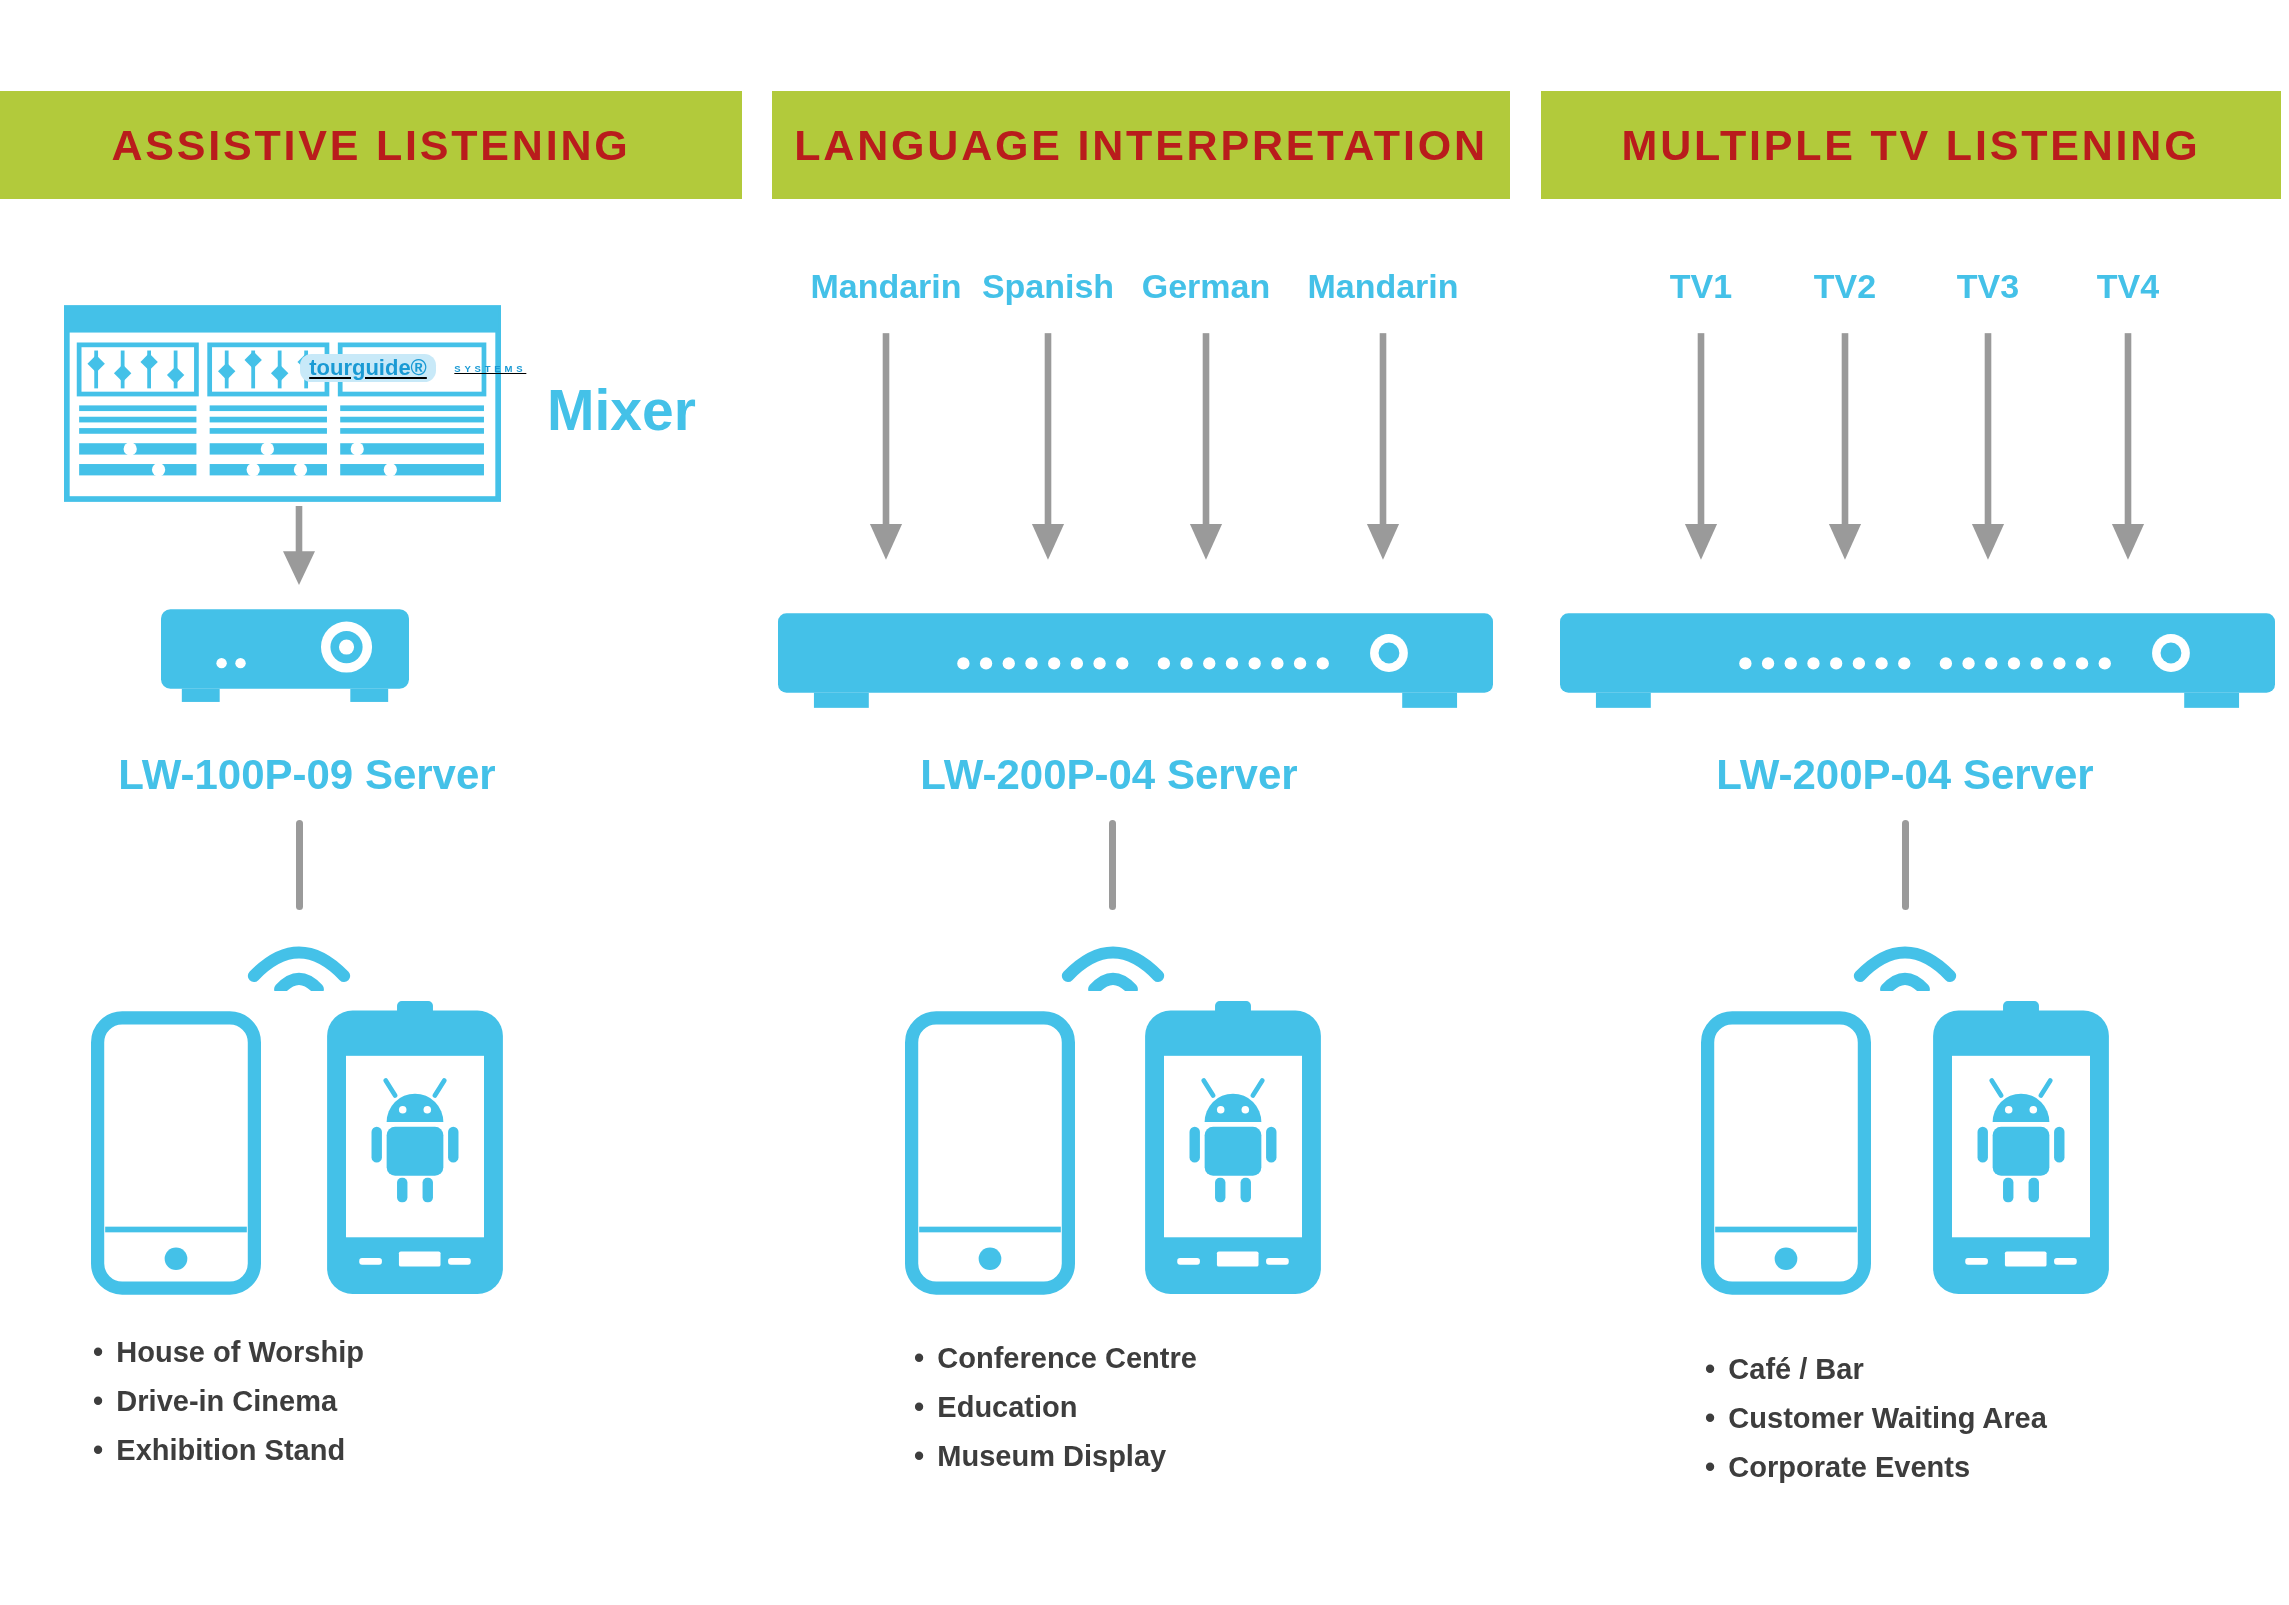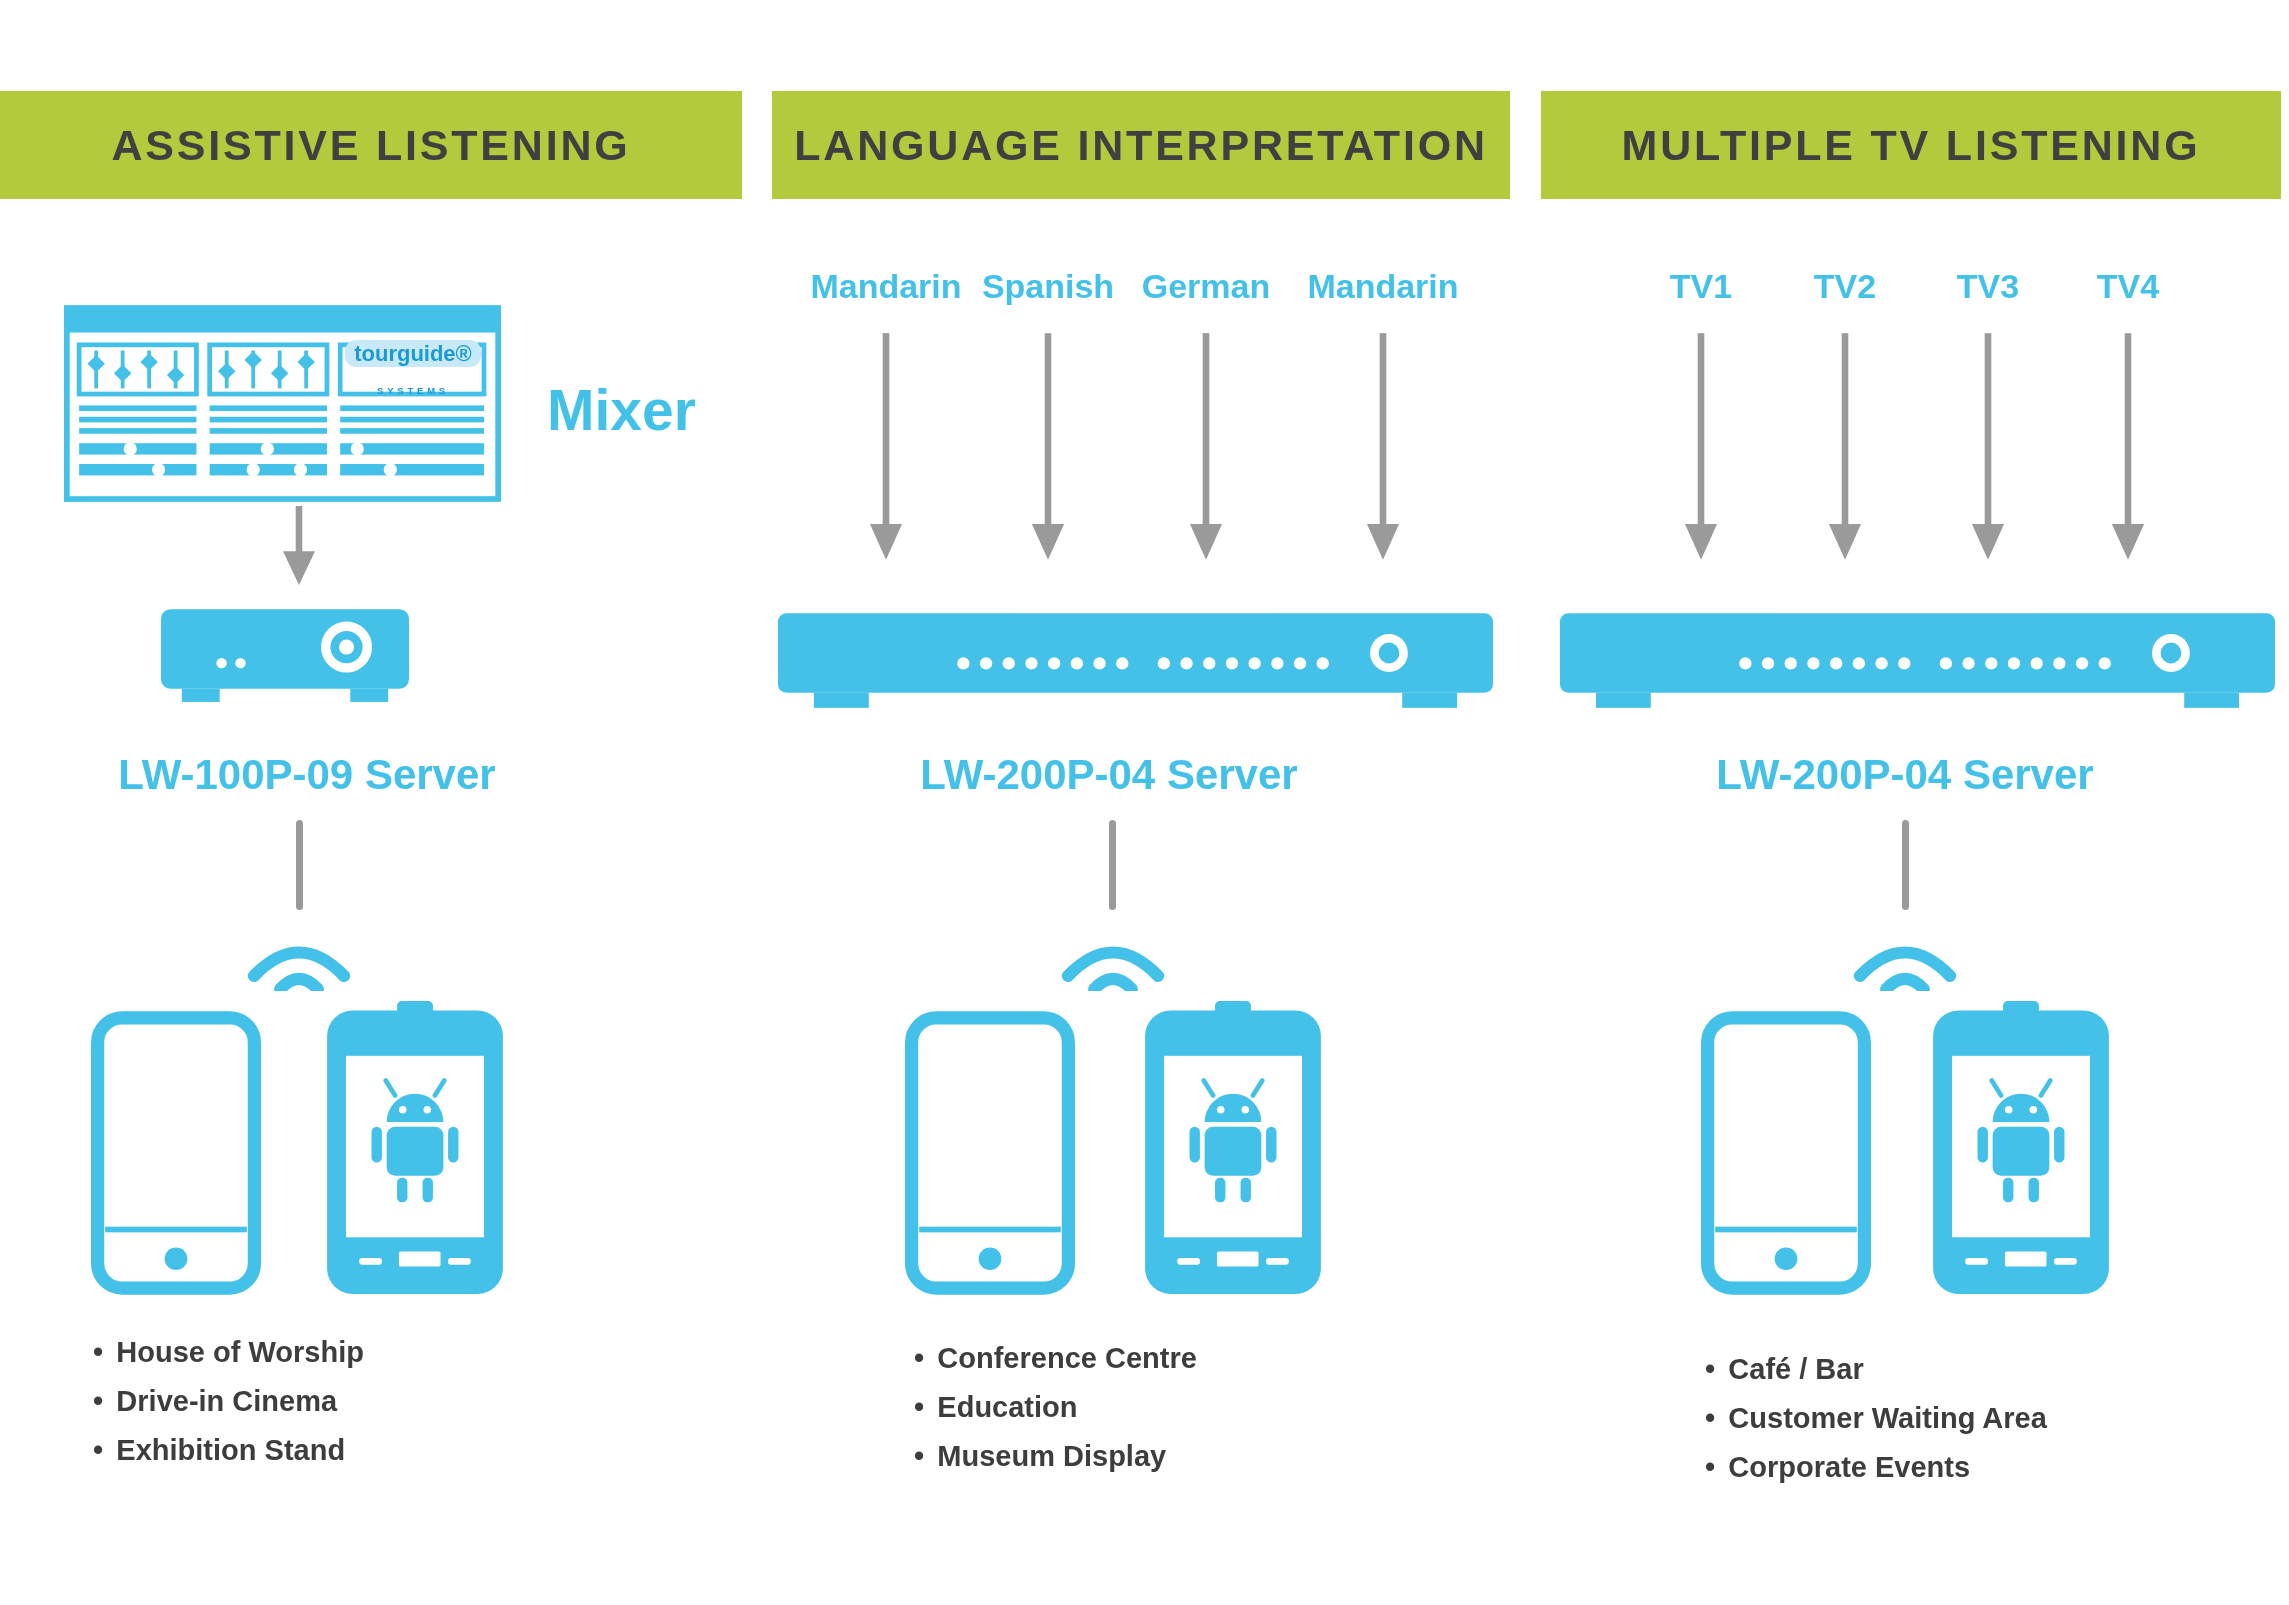--- a/index.html
+++ b/index.html
@@ -7,21 +7,21 @@
     --blue:#44c1e8;
     --gray:#9a9a9a;
     --dark:#3d3d3d;
   }
   *{box-sizing:border-box;}
   body{margin:0;background:#fff;font-family:"Liberation Sans",sans-serif;}
   .canvas{position:relative;width:2289px;height:1606px;background:#fff;overflow:hidden;}
   .abs{position:absolute;display:block;}
   .col-header{
     position:absolute;top:91px;height:108px;background:var(--green,#b2ca3b);
-    color:#404040;font-size:43px;font-weight:700;letter-spacing:2.8px;
+    color:#b91c1c;font-size:43px;font-weight:700;letter-spacing:2.8px;
     display:flex;align-items:center;justify-content:center;white-space:nowrap;
   }
   .mixer-label{position:absolute;font-size:57px;font-weight:700;color:var(--blue,#44c1e8);white-space:nowrap;}
   .in-label{
     position:absolute;top:267px;transform:translateX(-50%);
     font-size:34px;font-weight:700;color:var(--blue,#44c1e8);white-space:nowrap;
   }
   .srv-label{
     position:absolute;top:751px;text-align:center;
     font-size:42px;font-weight:700;color:var(--blue,#44c1e8);white-space:nowrap;
@@ -30,22 +30,22 @@
     position:absolute;top:820px;width:6.6px;height:90px;border-radius:3.8px;
     background:var(--gray,#9a9a9a);
   }
   .apps{
     position:absolute;list-style:none;margin:0;padding:0;
     font-size:29px;font-weight:700;color:var(--dark,#3d3d3d);
   }
   .apps li{margin-bottom:16px;white-space:nowrap;}
   .apps li::before{content:"\2022";margin-right:13.2px;}
   .tg-logo{
-    position:absolute;display:flex;flex-direction:column;align-items:center;
-    justify-content:center;gap:18px;
+    position:absolute;display:flex;flex-direction:row;align-items:center;
+    justify-content:center;gap:18px;text-decoration:underline;
   }
   .tg-pill{
     background:#c8e9f8;color:#1a9ad4;border-radius:11.4px;
     font-size:22px;font-weight:700;padding:0.9px 9.5px;white-space:nowrap;
   }
   .tg-sub{color:#1a9ad4;font-size:9.5px;letter-spacing:3.8px;font-weight:700;}
 </style>
 </head>
 <body>
 

